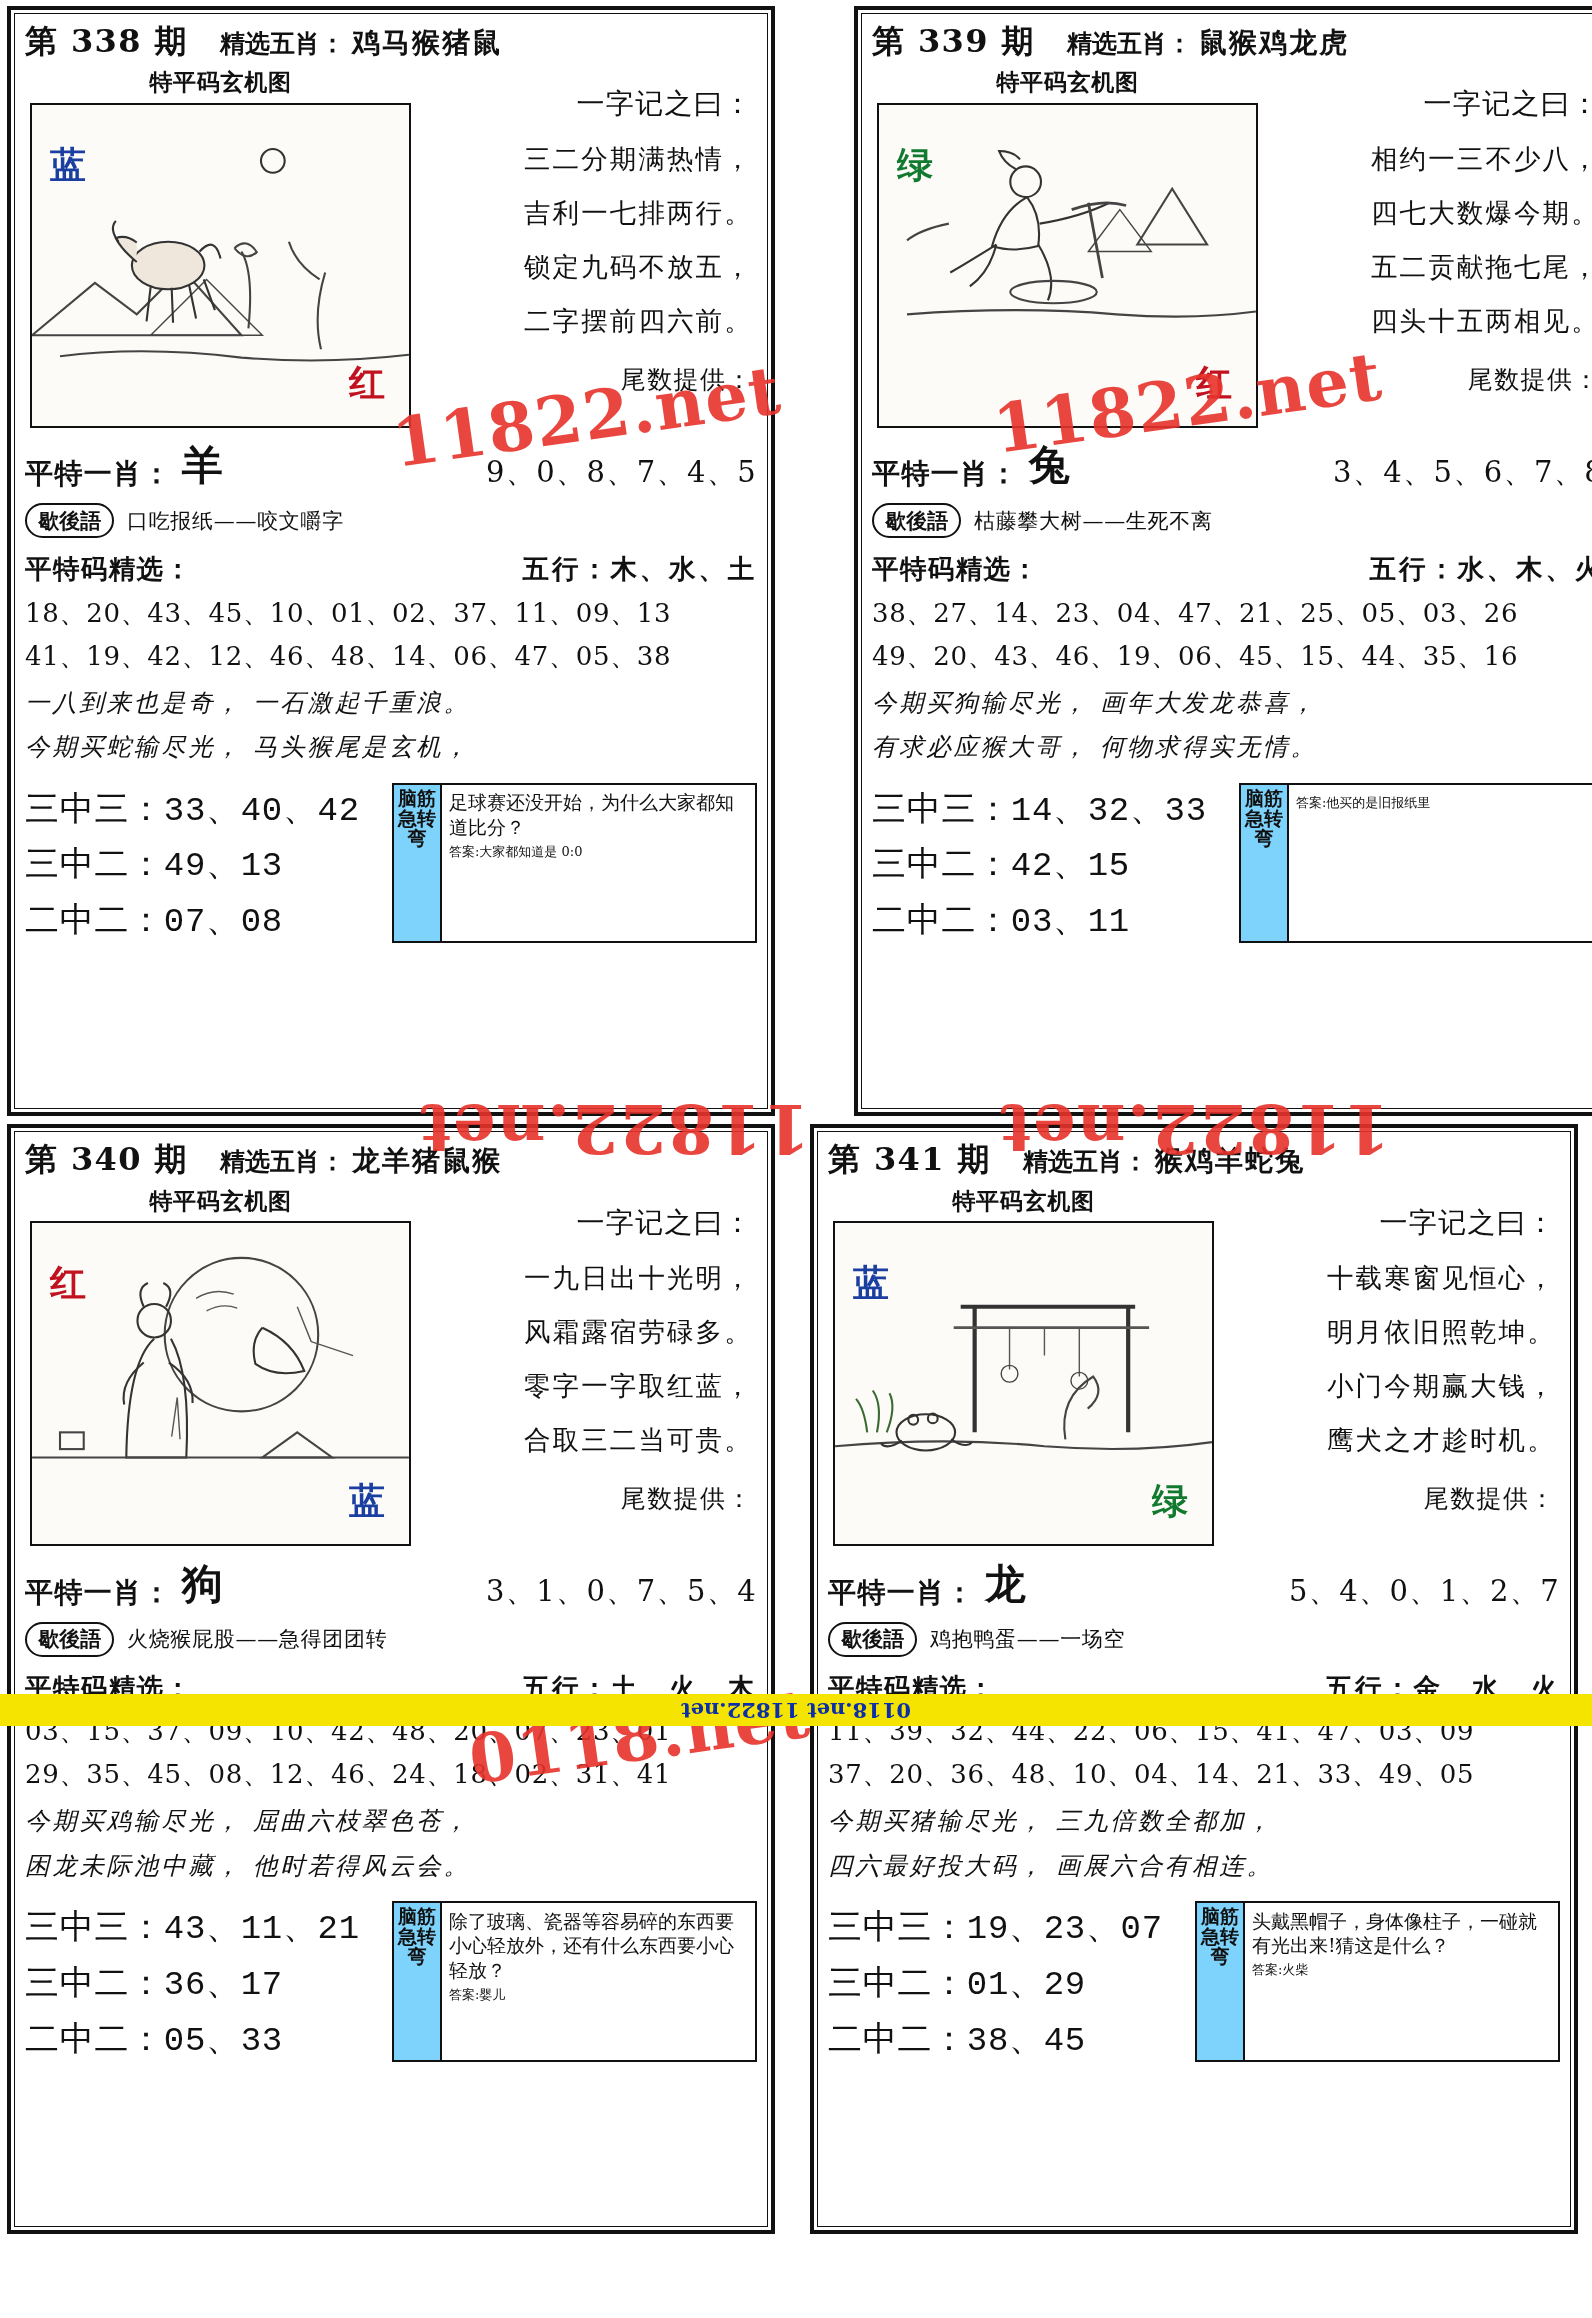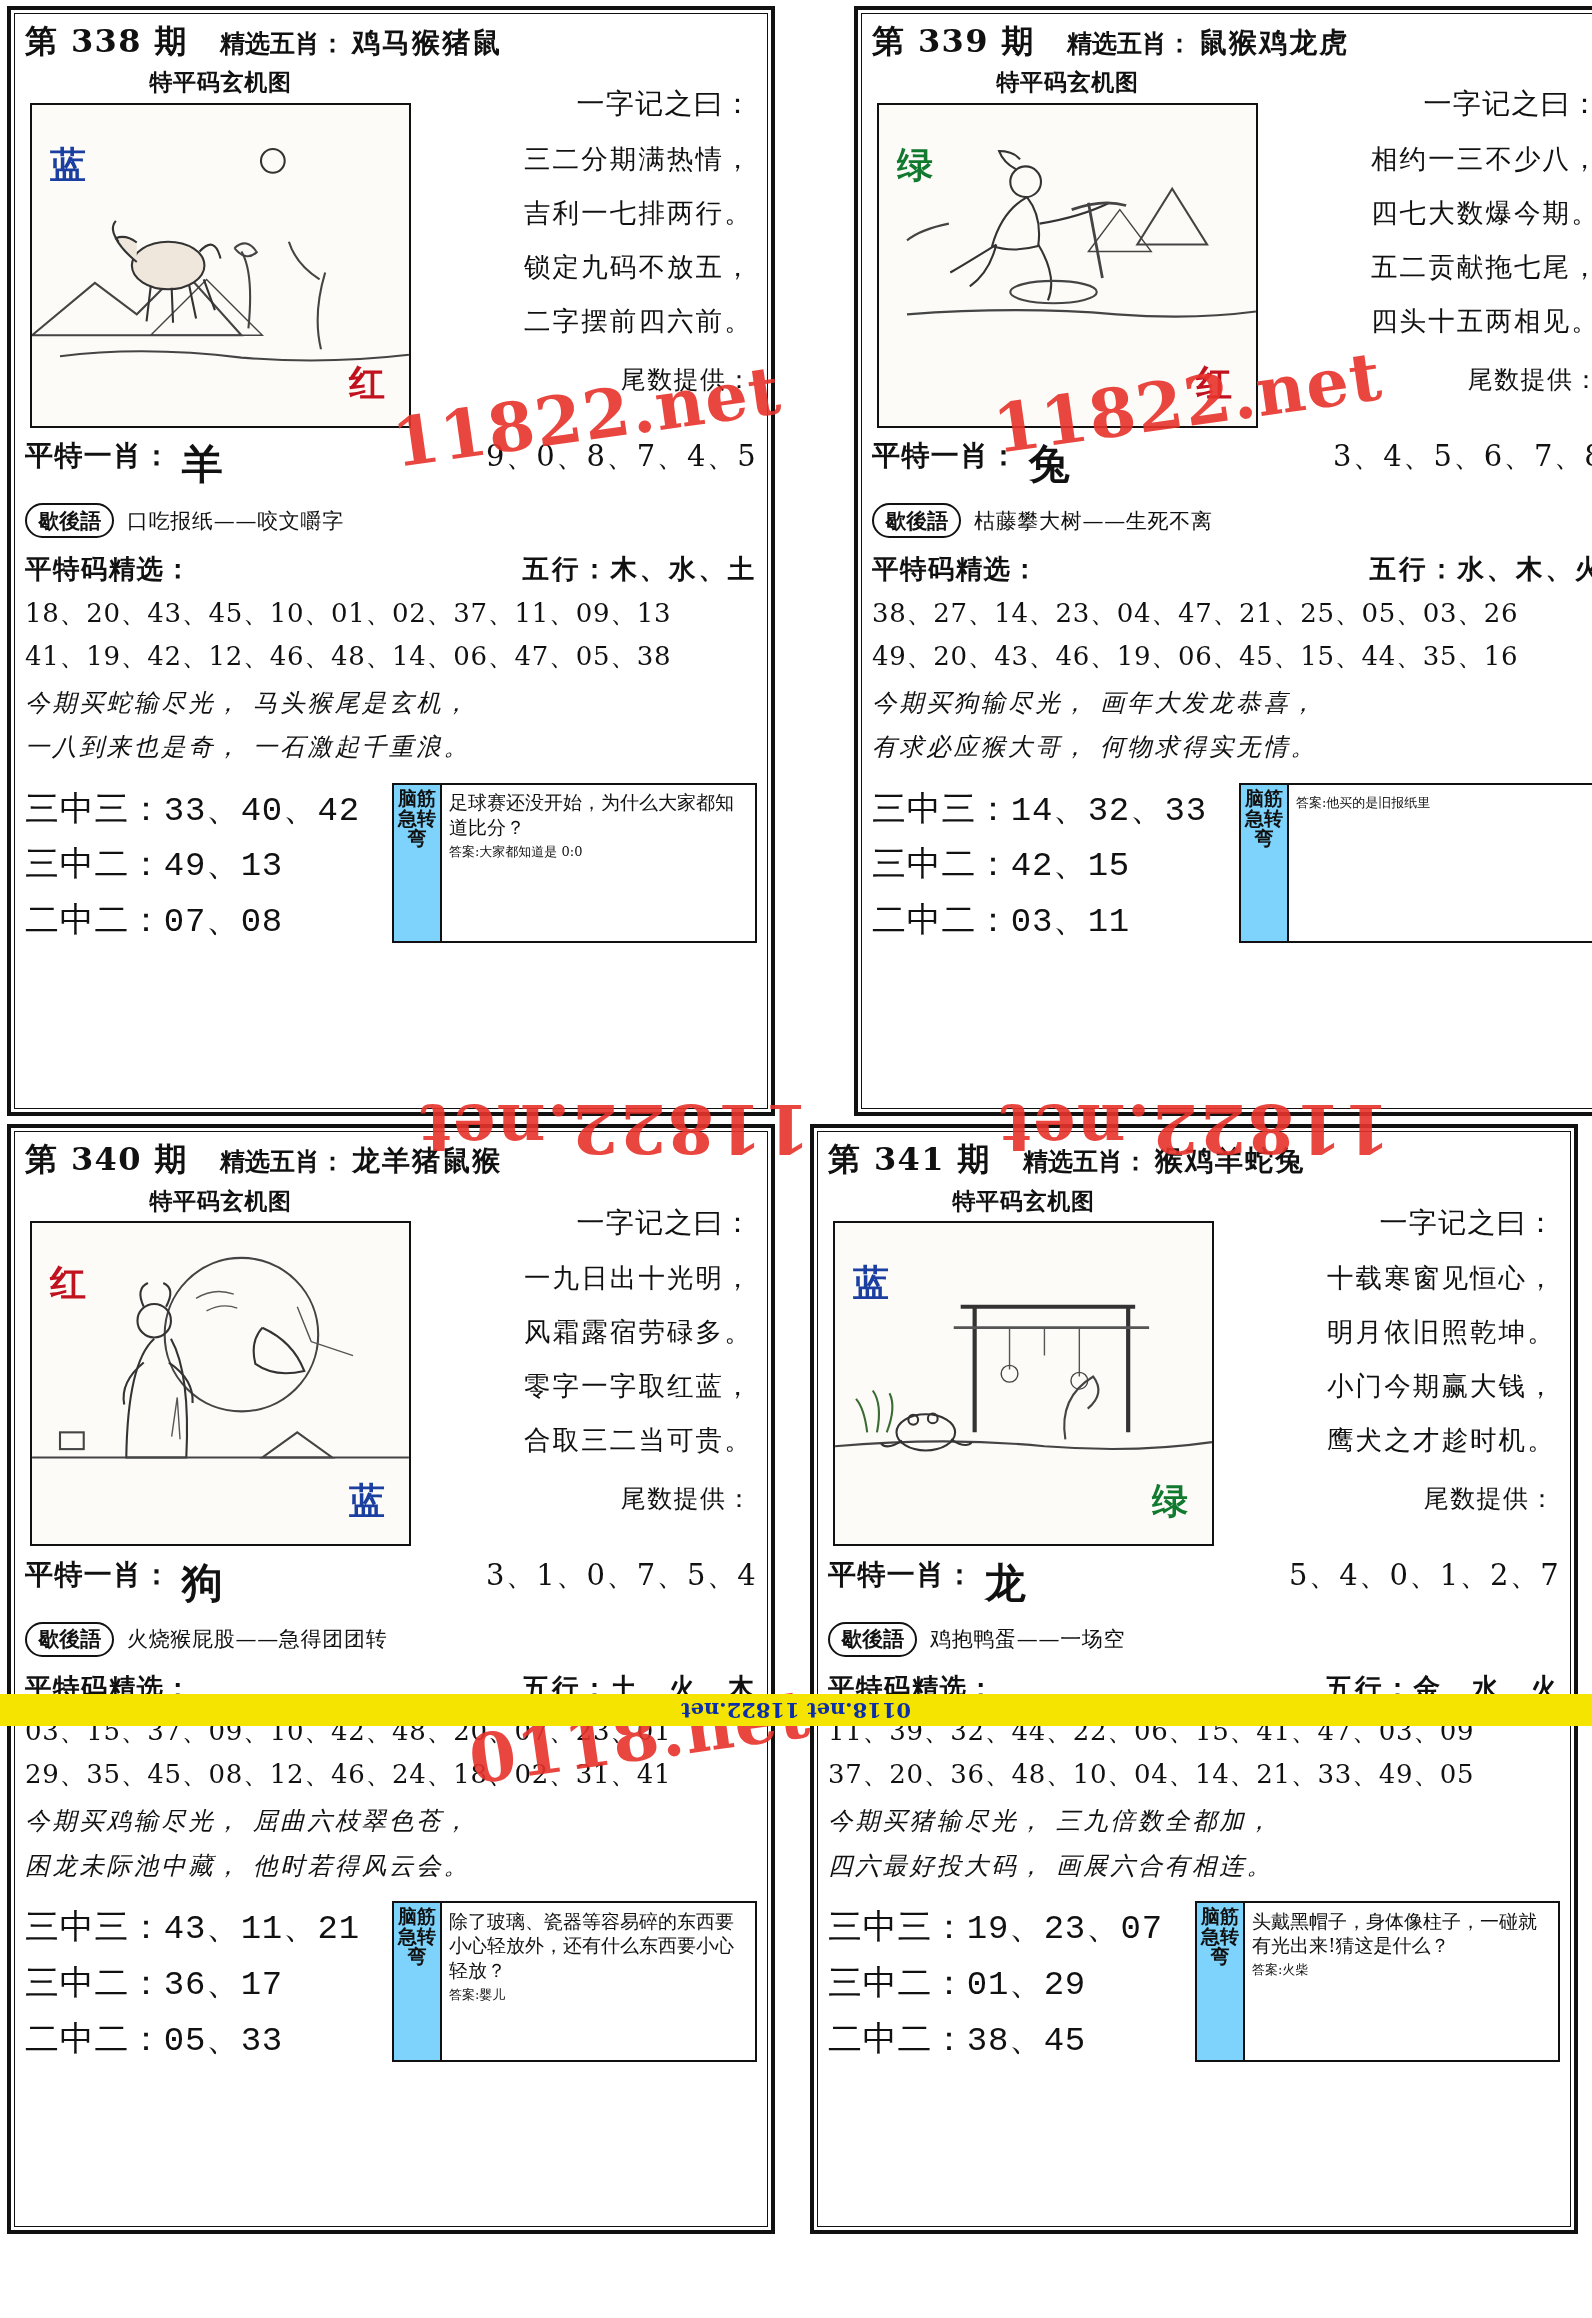--- a/index.html
+++ b/index.html
@@ -35,21 +35,21 @@
   .c-blue{color:#1a3fa0;}
   .c-green{color:#127a2e;}
   .c-red{color:#c1121f;}
 
   .poem-col{flex:1;padding-left:8.4px;}
   .poem-title{font-family:"DejaVu Serif","Liberation Serif",serif;font-size:28px;color:#111;text-align:right;padding-right:4.2px;margin-top:18px;letter-spacing:1.4px;}
   .poem-line{font-family:"DejaVu Serif","Liberation Serif",serif;font-size:26.5px;color:#111;text-align:right;padding-right:4.2px;margin-top:18px;letter-spacing:2.1px;white-space:nowrap;}
   .tail-title{font-family:"DejaVu Serif","Liberation Serif",serif;font-size:25px;color:#111;text-align:right;padding-right:4.2px;margin-top:24px;letter-spacing:1.4px;}
 
   
-  .sp-row{display:flex;align-items:flex-start;margin-top:9.8px;height:56px;}
+  .sp-row{display:flex;align-items:flex-end;margin-top:9.8px;height:56px;}
   .sp-label{font-family:"DejaVu Serif","Liberation Serif",serif;font-weight:bold;font-size:28px;color:#111;letter-spacing:1.4px;}
   .sp-animal{font-family:"DejaVu Serif","Liberation Serif",serif;font-weight:bold;font-size:41px;color:#111;margin-left:9.8px;}
   .sp-nums{font-family:"DejaVu Serif","Liberation Serif",serif;font-size:29px;color:#111;margin-left:auto;letter-spacing:1.4px;white-space:nowrap;}
 
   
   .xhy-row{display:flex;align-items:center;margin-top:7px;height:41px;}
   .xhy-badge{border:2.1px solid #111;border-radius:19.6px;padding:1.4px 11.2px;font-family:"DejaVu Serif","Liberation Serif",serif;font-weight:bold;font-size:21px;color:#111;white-space:nowrap;}
   .xhy-text{font-family:"DejaVu Serif","Liberation Serif",serif;font-size:21px;color:#111;margin-left:12.6px;white-space:nowrap;letter-spacing:0.7px;}
 
   
@@ -139,22 +139,22 @@
       <div class="xhy-row">
         <span class="xhy-badge">歇後語</span>
         <span class="xhy-text">口吃报纸——咬文嚼字</span>
       </div>
       <div class="pt-row">
         <span class="pt-label">平特码精选：</span>
         <span class="wx"><span>五行：</span><span>木、水、土</span></span>
       </div>
       <div class="num-line">18、20、43、45、10、01、02、37、11、09、13</div>
       <div class="num-line">41、19、42、12、46、48、14、06、47、05、38</div>
+      <div class="couplet">一八到来也是奇， 一石激起千重浪。</div>
       <div class="couplet">今期买蛇输尽光， 马头猴尾是玄机，</div>
-      <div class="couplet">一八到来也是奇， 一石激起千重浪。</div>
       <div class="bottom">
         <div class="picks">
           <div class="pick-row">三中三：33、40、42</div>
           <div class="pick-row">三中二：49、13</div>
           <div class="pick-row">二中二：07、08</div>
         </div>
         <div class="riddle">
           <div class="riddle-tab">脑筋急转弯</div>
           <div class="riddle-body">
             <div class="riddle-q">足球赛还没开始，为什么大家都知道比分？</div>

